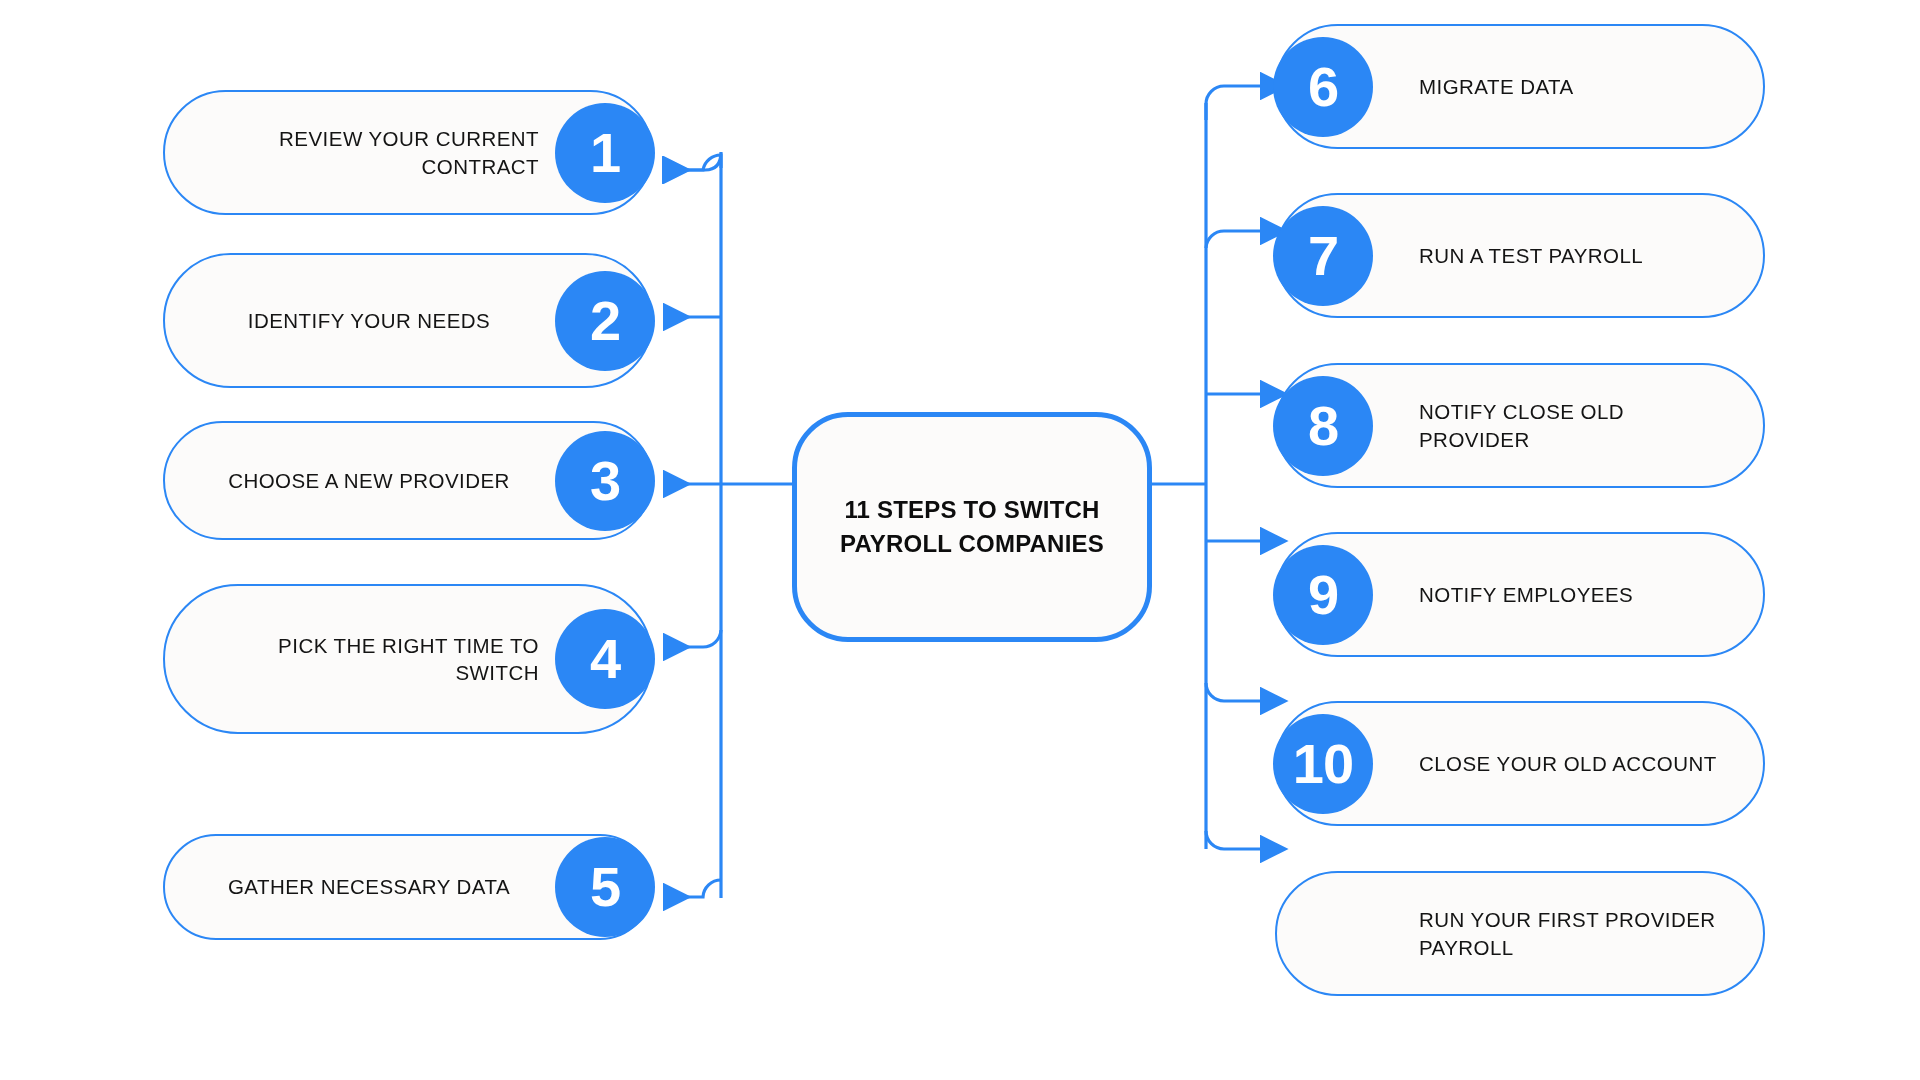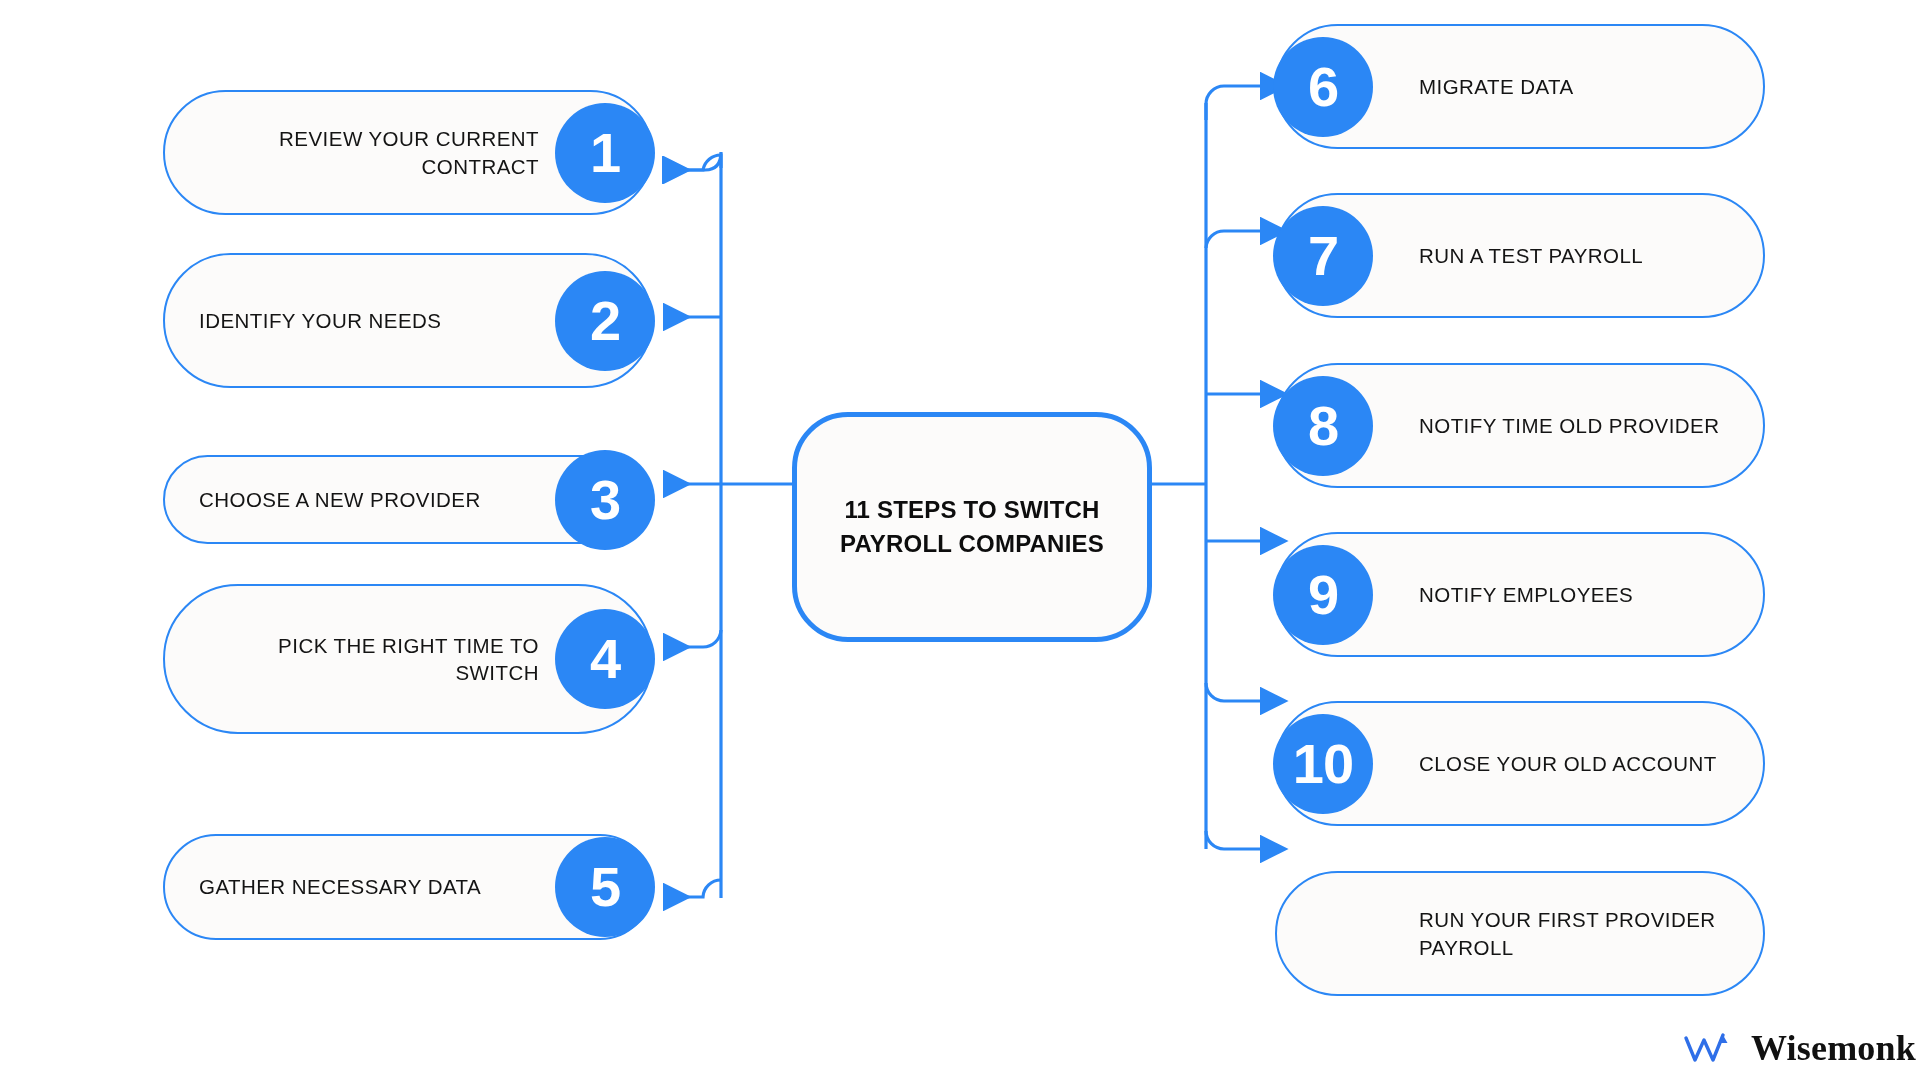--- a/index.html
+++ b/index.html
@@ -39,21 +39,21 @@
     border: 2px solid #2b87f5;
     border-radius: 999px;
     display: flex;
     align-items: center;
   }
   .card.left {
     left: 163px;
     width: 490px;
     padding-right: 112px;
     padding-left: 34px;
-    justify-content: flex-start;
+    justify-content: center;
   }
   .card.right {
     left: 1275px;
     width: 490px;
     padding-left: 122px;
     padding-right: 26px;
     justify-content: flex-start;
   }
 
   .card-label {
@@ -181,21 +181,21 @@
   <div class="card left" style="top:90px;height:125px;">
     <div class="card-label">REVIEW YOUR CURRENT CONTRACT</div>
     <div class="num-badge">1</div>
   </div>
 
   <div class="card left" style="top:253px;height:135px;">
     <div class="card-label">IDENTIFY YOUR NEEDS</div>
     <div class="num-badge">2</div>
   </div>
 
-  <div class="card left" style="top:421px;height:89px;margin-top:34px;">
+  <div class="card left" style="top:421px;height:119px;">
     <div class="card-label">CHOOSE A NEW PROVIDER</div>
     <div class="num-badge">3</div>
   </div>
 
   <div class="card left" style="top:584px;height:150px;">
     <div class="card-label">PICK THE RIGHT TIME TO SWITCH</div>
     <div class="num-badge">4</div>
   </div>
 
   <div class="card left" style="top:834px;height:106px;">
@@ -207,39 +207,32 @@
     <div class="card-label">MIGRATE DATA</div>
     <div class="num-badge">6</div>
   </div>
 
   <div class="card right" style="top:193px;height:125px;">
     <div class="card-label">RUN A TEST PAYROLL</div>
     <div class="num-badge">7</div>
   </div>
 
   <div class="card right" style="top:363px;height:125px;">
-    <div class="card-label">NOTIFY TIME OLD PROVIDER</div>
+    <div class="card-label">NOTIFY CLOSE OLD PROVIDER</div>
     <div class="num-badge">8</div>
   </div>
 
   <div class="card right" style="top:532px;height:125px;">
     <div class="card-label">NOTIFY EMPLOYEES</div>
     <div class="num-badge">9</div>
   </div>
 
   <div class="card right" style="top:701px;height:125px;">
     <div class="card-label">CLOSE YOUR OLD ACCOUNT</div>
     <div class="num-badge">10</div>
   </div>
 
   <div class="card right" style="top:871px;height:125px;">
     <div class="card-label">RUN YOUR FIRST PROVIDER PAYROLL</div>
   </div>
 
-  <div id="logo">
-    <svg id="logo-mark" width="56" height="44" viewBox="0 0 56 44">
-      <path d="M3,12 L12,34 L21,14 L30,34 L40,9" fill="none" stroke="#2f6fe8" stroke-width="3.4" stroke-linecap="round" stroke-linejoin="round"></path>
-      <path d="M40,9 L35.5,17 L44.5,17 Z" fill="#2f6fe8"></path>
-    </svg>
-    <span id="logo-text">Wisemonk</span>
-  </div>
 
 </div>
 
 </body></html>

